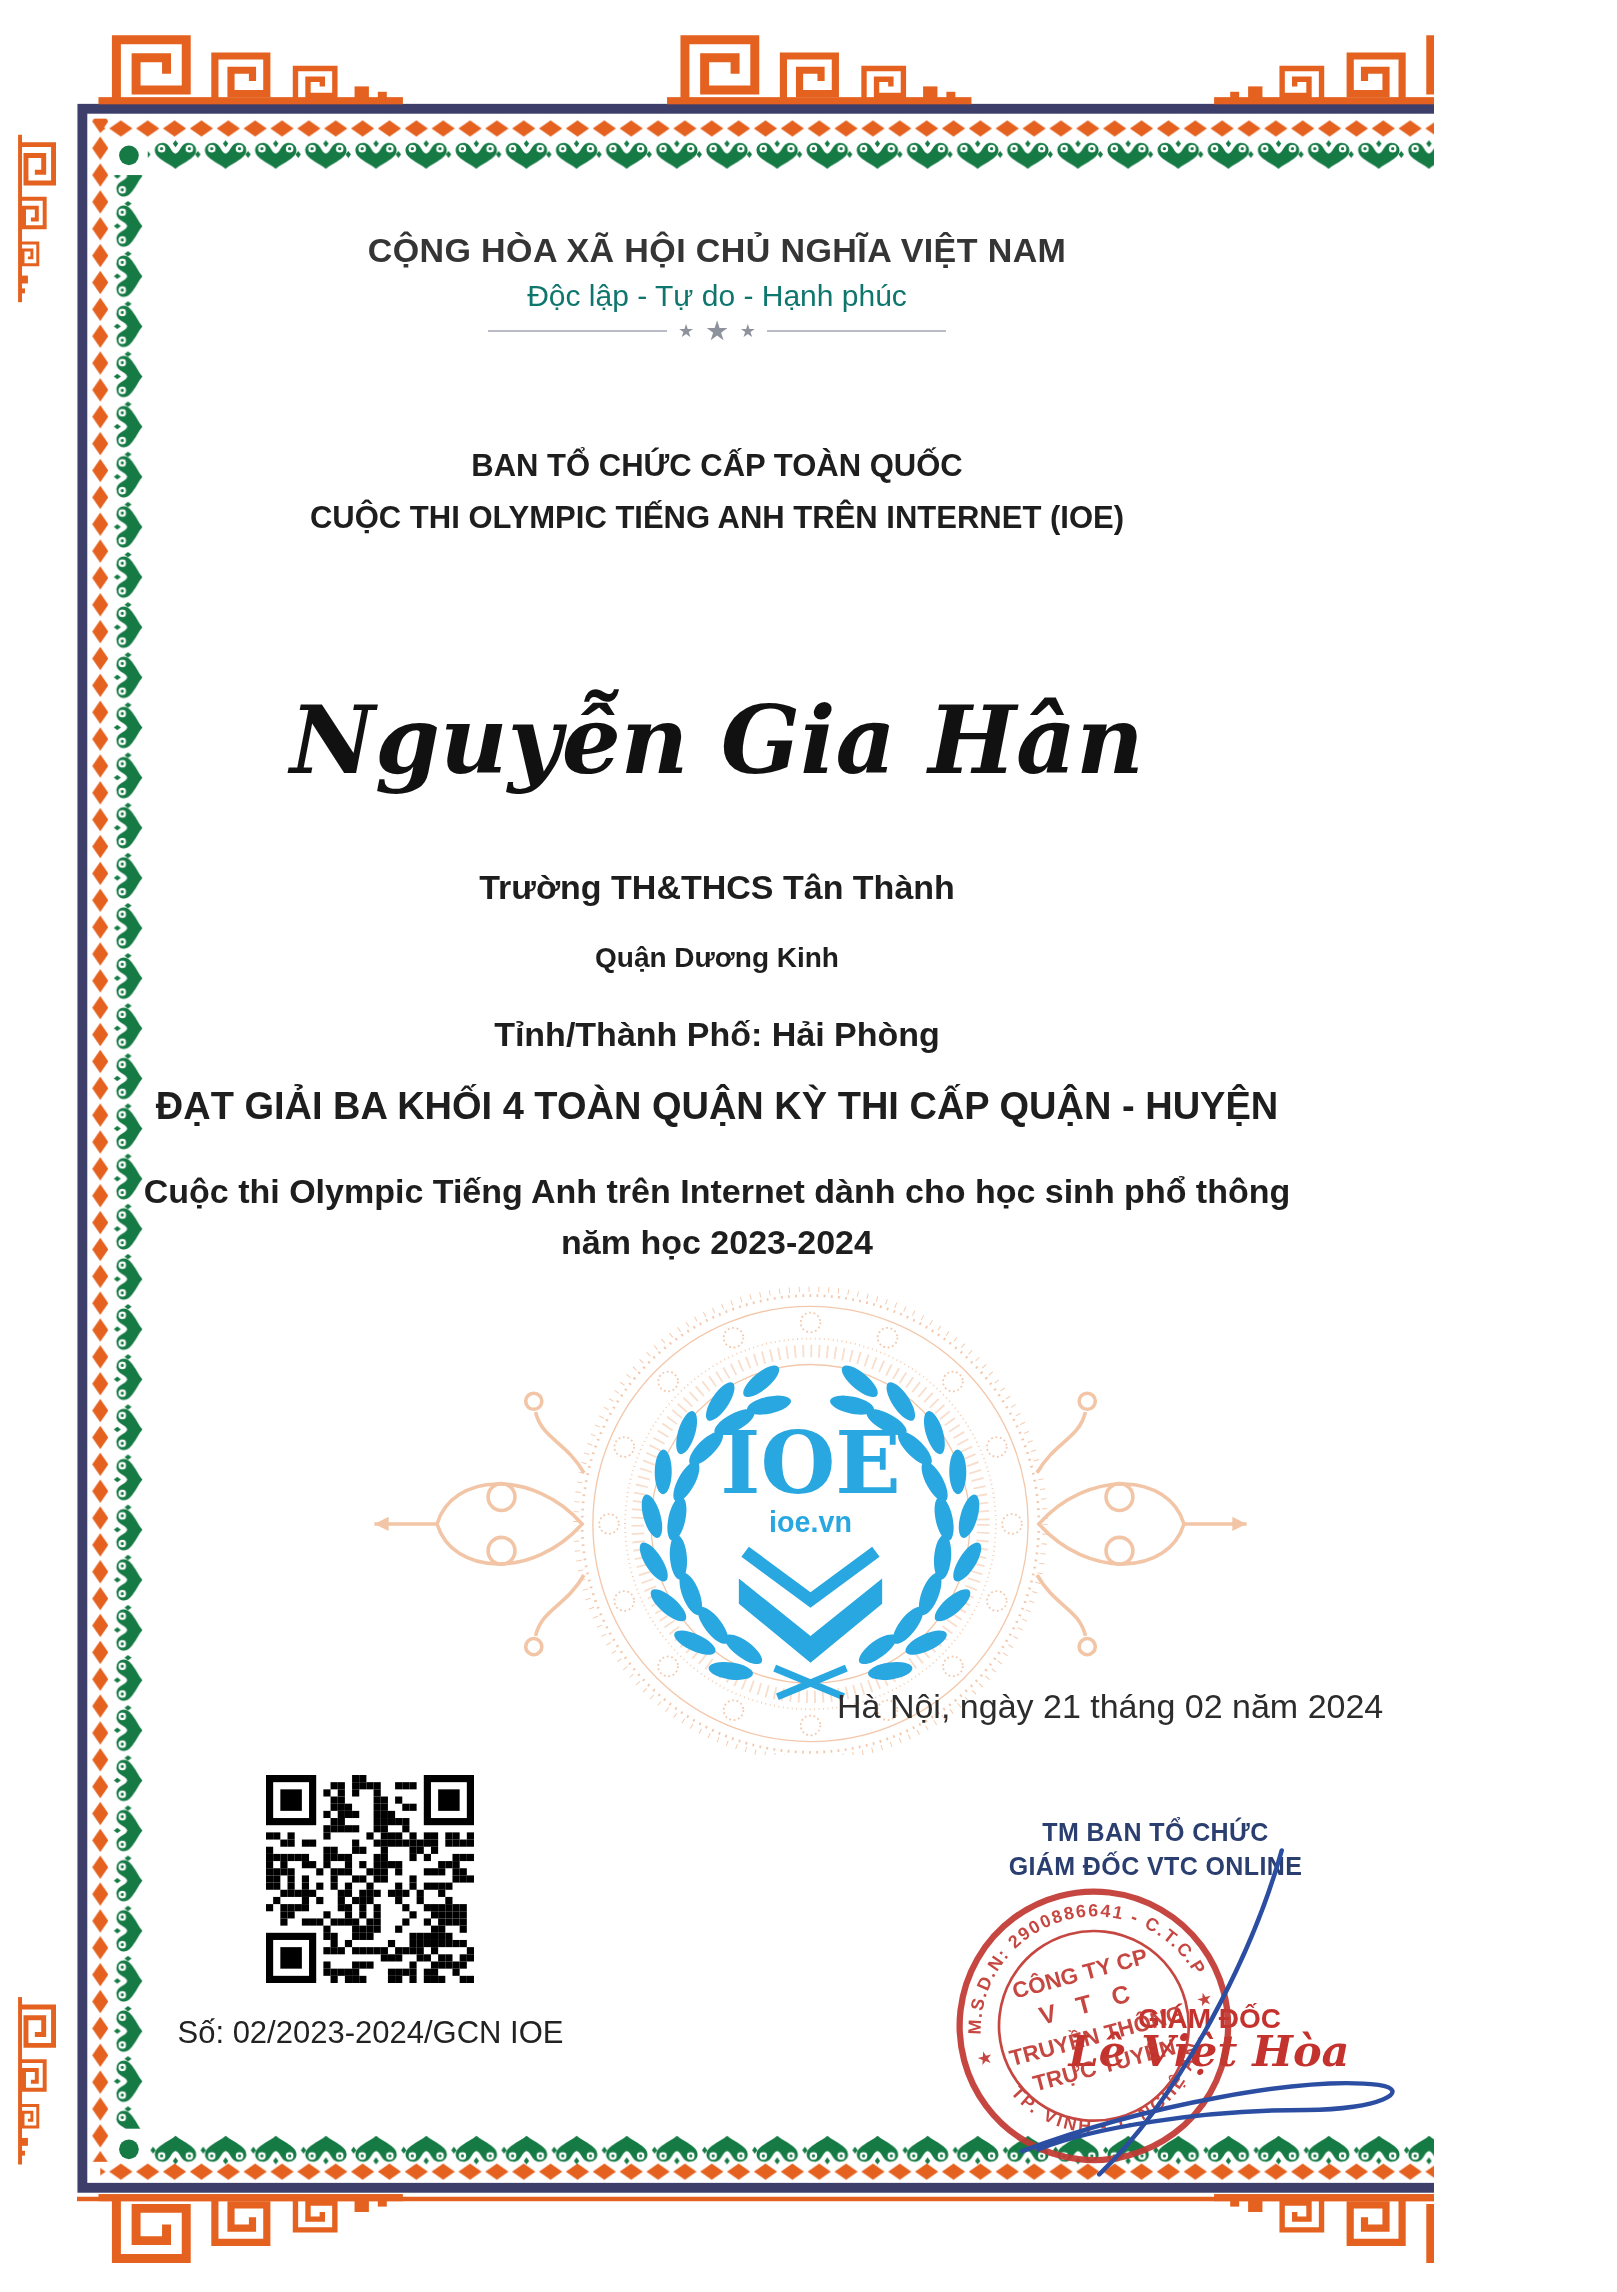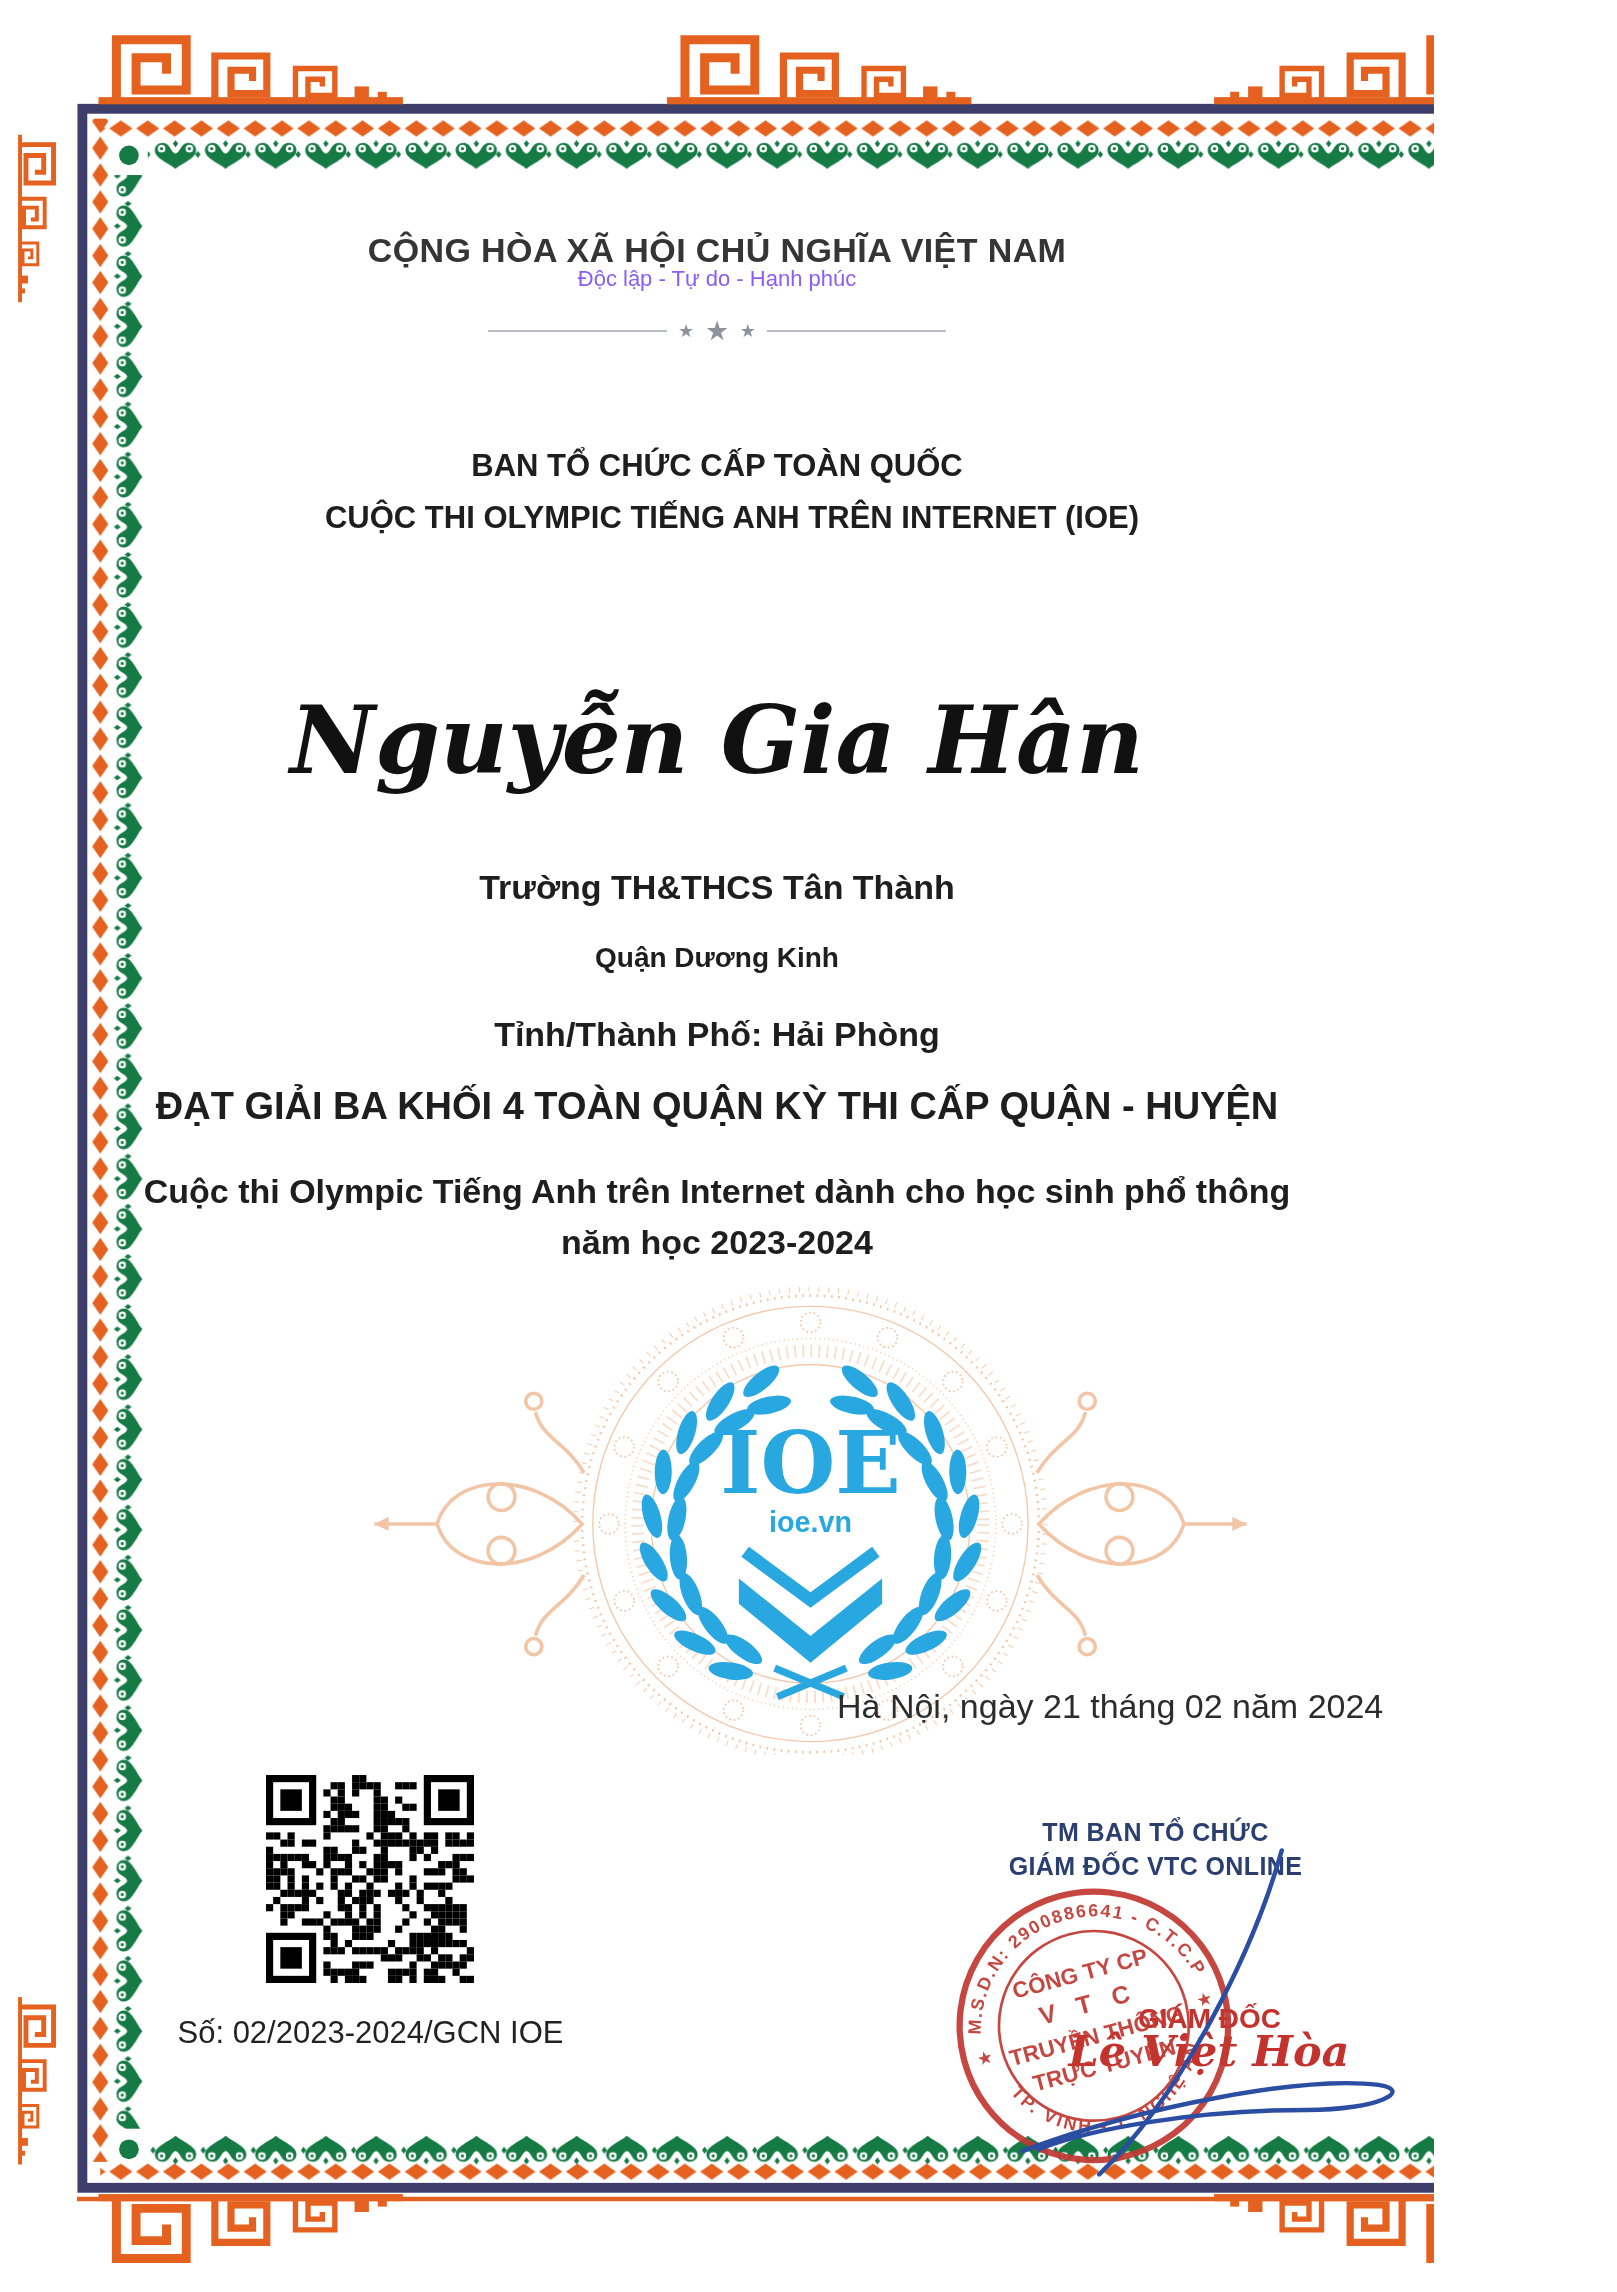--- a/index.html
+++ b/index.html
@@ -2,27 +2,27 @@
 <html style="font-size:14.3px"><head>
 <meta charset="utf-8">
 <style>
   html,body{margin:0;padding:0;background:#fff;}
   .page{position:relative;width:1434px;height:2293px;background:#ffffff;overflow:hidden;
         font-family:"Liberation Sans","DejaVu Sans",sans-serif;}
   svg{display:block;}
   .abs{position:absolute;}
   .ctr{position:absolute;left:0;width:100%;text-align:center;}
   .nat1{top:231px;font-size:34px;font-weight:bold;color:#353535;letter-spacing:0.4px;}
-  .nat2{top:266px;font-size:22px;color:#8b5cf6;}
+  .nat2{top:279px;font-size:30px;color:#0f766e;}
   .divider{top:315px;display:flex;justify-content:center;align-items:center;gap:10.7px;width:100%;position:absolute;}
   .divider .bar{width:179px;height:2.7px;background:#b9bcc6;}
   .divider .st{color:#8e929c;}
   .st.s1{font-size:18px;} .st.s2{font-size:27px;} .st.s3{font-size:18px;}
   .org1{top:448px;font-size:31px;font-weight:bold;color:#1e1e1e;}
-  .org2{top:500px;font-size:31px;font-weight:bold;color:#1e1e1e;padding-left:15px;}
+  .org2{top:500px;font-size:31px;font-weight:bold;color:#1e1e1e;}
   .title{top:579px;font-size:90px;font-weight:bold;color:#d7282c;letter-spacing:1.8px;}
   .name{top:686px;font-size:93px;font-weight:bold;font-style:italic;color:#111;
         font-family:"DejaVu Serif","Liberation Serif",serif;}
   .cls{top:811px;font-size:34px;font-weight:bold;color:#1e1e1e;}
   .school{top:868px;font-size:34px;font-weight:bold;color:#1e1e1e;}
   .district{top:942px;font-size:28px;font-weight:bold;color:#1e1e1e;}
   .province{top:1015px;font-size:34px;font-weight:bold;color:#1e1e1e;}
   .award{top:1085px;font-size:38px;font-weight:bold;color:#1e1e1e;}
   .contest1{top:1172px;font-size:34px;font-weight:bold;color:#1e1e1e;}
   .contest2{top:1223px;font-size:34px;font-weight:bold;color:#1e1e1e;}

